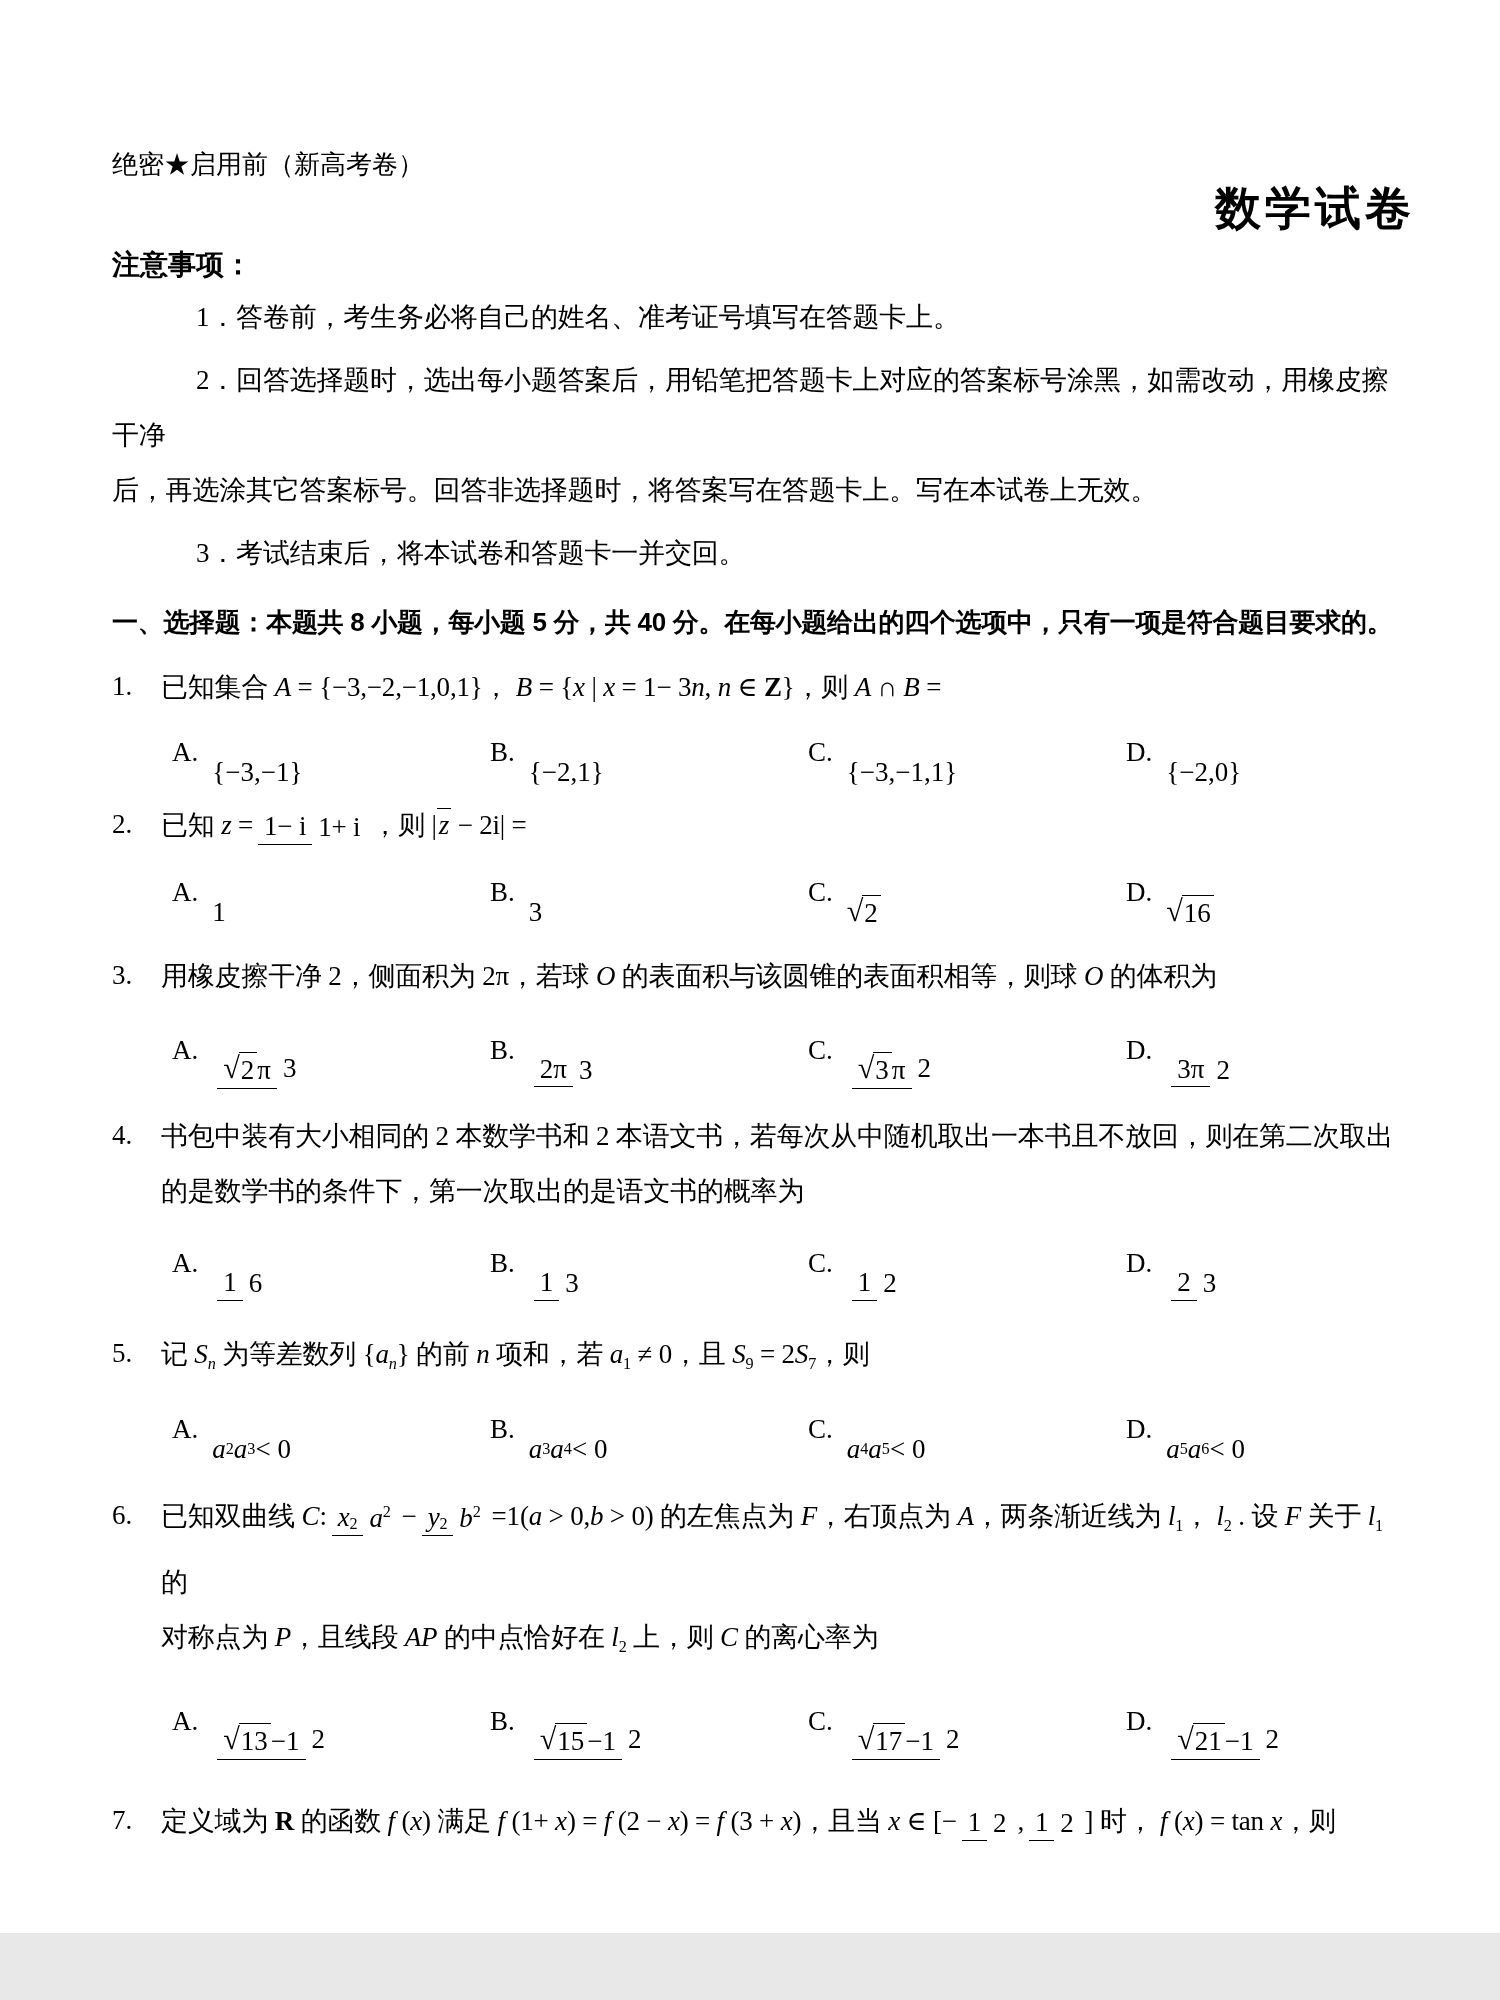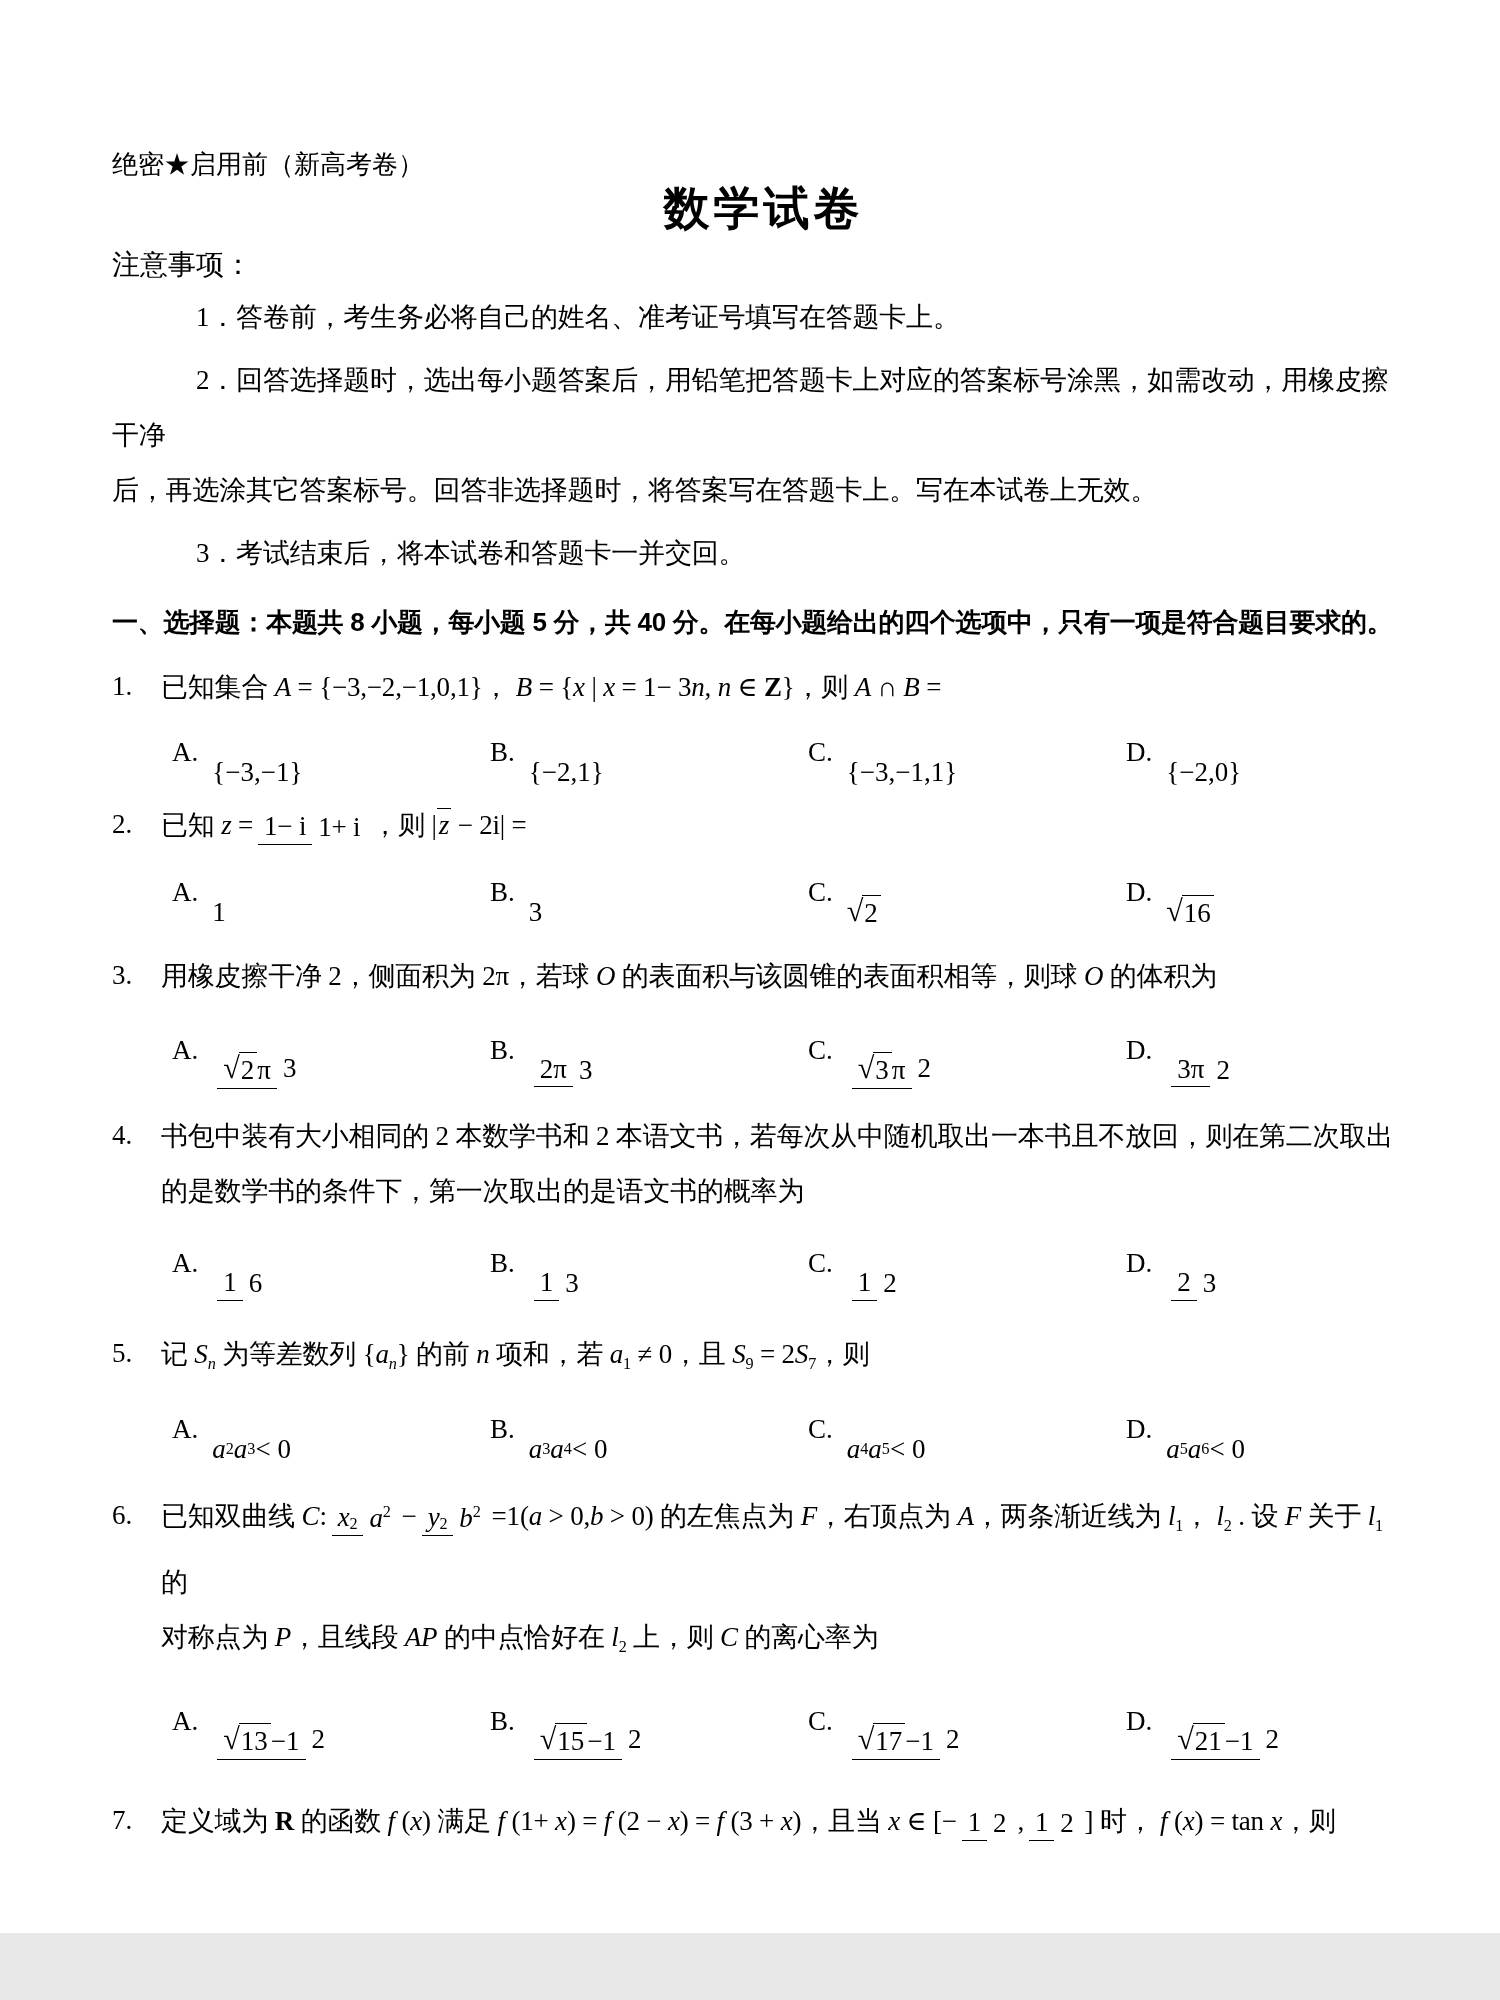--- a/index.html
+++ b/index.html
@@ -2,22 +2,22 @@
 <html><head>
 <meta charset="utf-8">
 <style>
   html,body{margin:0;padding:0;background:#e8e8e8;}
   .page{
     position:relative;width:1500px;height:1933px;margin:0 auto;background:#ffffff;
     font-family:"Liberation Serif","DejaVu Serif",serif;color:#000;overflow:hidden;
     box-sizing:border-box;padding:150px 85px 0 112px;font-size:27px;
   }
   .hdr{font-size:26px;line-height:30px;}
-  .title{font-size:46px;font-weight:bold;text-align:center;line-height:58px;letter-spacing:4px;}
-  .notice-h{font-size:28px;font-weight:normal;line-height:34px;margin-top:10px;font-family:"Liberation Sans","DejaVu Sans",sans-serif;}
+  .title{font-size:46px;font-weight:bold;text-align:right;line-height:58px;letter-spacing:4px;}
+  .notice-h{font-size:28px;font-weight:bold;line-height:34px;margin-top:10px;font-family:"Liberation Sans","DejaVu Sans",sans-serif;}
   .notice-line{line-height:55px;letter-spacing:-0.2px;}
   .notice-line.first{text-indent:84px;}
   .notice-block{margin-top:8px;}
   .section-h{font-weight:bold;line-height:55px;margin-top:14px;letter-spacing:-0.3px;font-family:"Liberation Sans","DejaVu Sans",sans-serif;font-size:26px;}
   .q{display:flex;align-items:flex-start;}
   .q-num{width:49px;flex:none;line-height:52px;}
   .q-body{flex:1;}
   .q-line{line-height:55px;letter-spacing:-0.2px;}
   .options{display:flex;align-items:center;margin-top:2px;min-height:56px;}
   .opt{display:inline-flex;align-items:center;width:318px;flex:none;}

